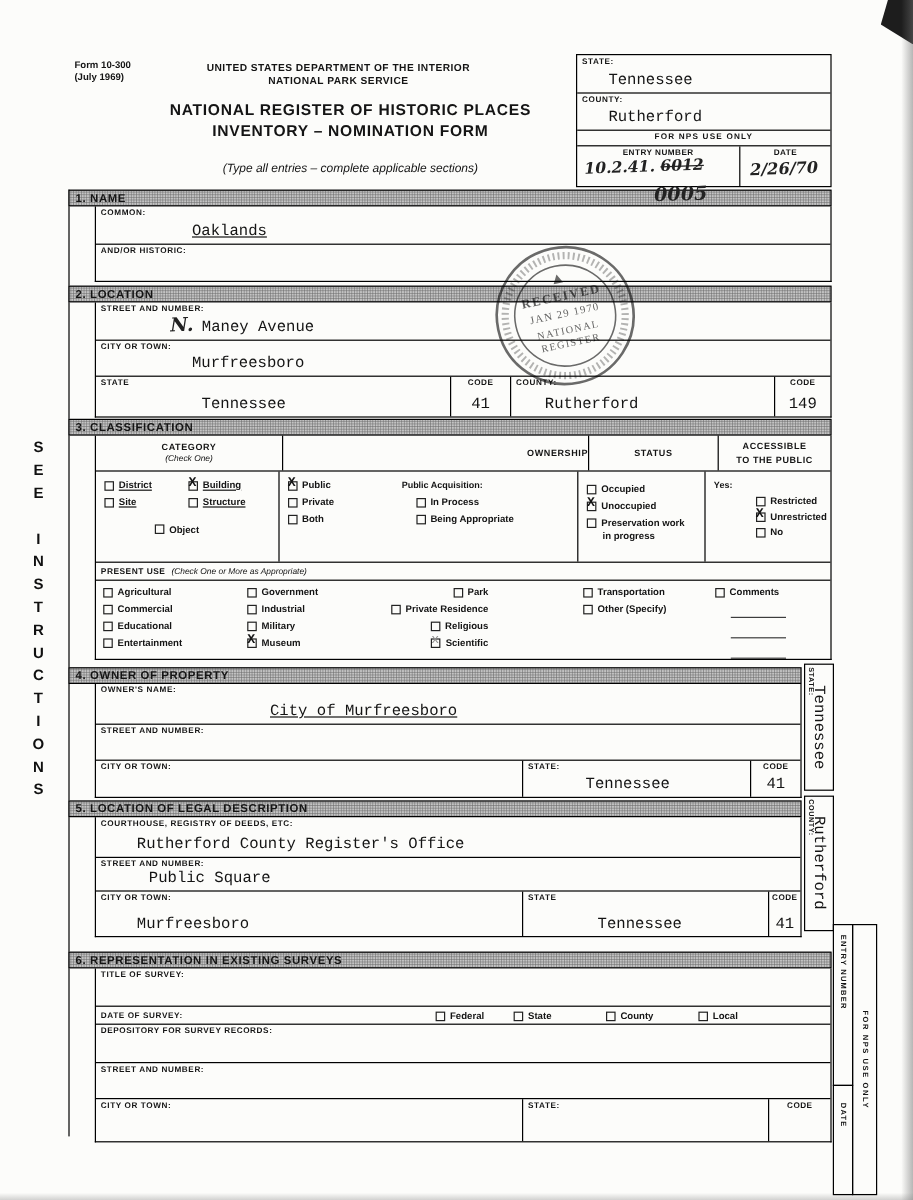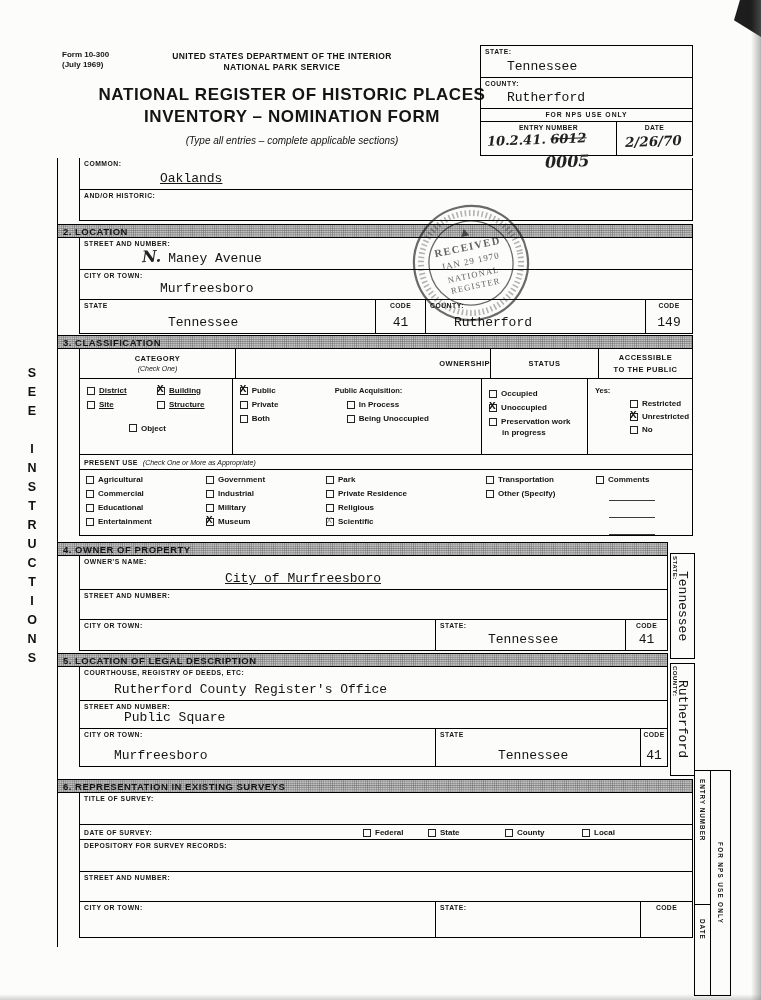--- a/index.html
+++ b/index.html
@@ -16,21 +16,21 @@
   .margin-note{position:absolute;left:25px;top:366px;writing-mode:vertical-rl;text-orientation:upright;
         font-size:12.5px;font-weight:bold;letter-spacing:5px;color:#101010;}
   
   .form{position:absolute;left:57px;top:45px;width:636px;}
   .form::before{content:"";position:absolute;left:0;top:113px;height:789px;border-left:1px solid #000;}
   
   .hdr{position:relative;height:111px;}
   .formno{position:absolute;left:5px;top:5px;font-size:8px;font-weight:bold;line-height:1.3;}
   .dept{position:absolute;left:30px;top:6px;width:390px;text-align:center;font-size:8.5px;
         font-weight:bold;letter-spacing:.4px;line-height:1.35;}
-  .doctitle{position:absolute;left:15px;top:39px;width:440px;text-align:center;font-size:17px;
+  .doctitle{position:absolute;left:15px;top:39px;width:440px;text-align:center;font-size:13px;
         font-weight:bold;letter-spacing:.6px;line-height:1.3;}
   .typenote{position:absolute;left:15px;top:90px;width:440px;text-align:center;font-style:italic;font-size:10px;}
   .hdr-box{position:absolute;right:0;top:0;width:213px;height:111px;border:1px solid #000;box-sizing:border-box;overflow:visible;}
   .hb-row{position:relative;border-bottom:1px solid #000;box-sizing:border-box;display:flex;align-items:flex-end;overflow:visible;}
   .hb-row:last-child{border-bottom:none;}
   .lbl-abs{position:absolute;top:2px;left:4px;font-size:6.8px;font-weight:bold;letter-spacing:.5px;white-space:nowrap;}
   .hb-val{font-family:"Liberation Mono",monospace;font-size:13px;padding:0 0 4px 26px;line-height:1;}
   .npsband{width:100%;text-align:center;font-size:6.8px;font-weight:bold;letter-spacing:1px;line-height:12px;}
   .hand{font-family:"DejaVu Serif",serif;font-style:italic;font-weight:bold;color:#222;display:inline-block;transform:rotate(-2deg);}
   .struck{text-decoration:line-through;}
@@ -131,20 +131,21 @@
           </div>
           <div class="fc" style="flex:1;">
             <span class="code-l">DATE</span>
             <span class="hand" style="position:absolute;left:8px;top:11px;font-size:13.5px;">2/26/70</span>
           </div>
         </div>
       </div>
     </div>
 
     <div class="sec" style="margin-top:2px;">
+      <div class="sbar">1. NAME</div>
       <div class="sbody">
         <div class="fr" style="height:32px;">
           <span class="lbl-abs">COMMON:</span>
           <span class="fv" style="padding-left:80px;text-decoration:underline;">Oaklands</span>
         </div>
         <div class="fr" style="height:30px;">
           <span class="lbl-abs">AND/OR HISTORIC:</span>
           <span class="fv" style="padding-left:80px;"></span>
         </div>
       </div>
@@ -265,21 +266,21 @@
                 <span class="ck">
                     <span class="bx">
                       <span class="mk"></span>
                     </span>
                     <span class="cl">In Process</span>
                   </span>
                 <span class="ck">
                     <span class="bx">
                       <span class="mk"></span>
                     </span>
-                    <span class="cl">Being Unoccupied</span>
+                    <span class="cl">Being Appropriate</span>
                   </span>
               </div>
             </div>
           </div>
           <div class="ctc" style="width:108px;">
             <div class="stack" style="margin-top:3px;">
               <span class="ck">
                   <span class="bx">
                     <span class="mk"></span>
                   </span>
@@ -374,21 +375,21 @@
                 </span>
                 <span class="cl">Military</span>
               </span>
             <span class="ck">
                 <span class="bx">
                   <span class="mk">X</span>
                 </span>
                 <span class="cl">Museum</span>
               </span>
           </div>
-          <div class="pucol" style="left:246px;">
+          <div class="pucol" style="left:246px;align-items:flex-end;">
             <span class="ck">
                 <span class="bx">
                   <span class="mk"></span>
                 </span>
                 <span class="cl">Park</span>
               </span>
             <span class="ck">
                 <span class="bx">
                   <span class="mk"></span>
                 </span>

